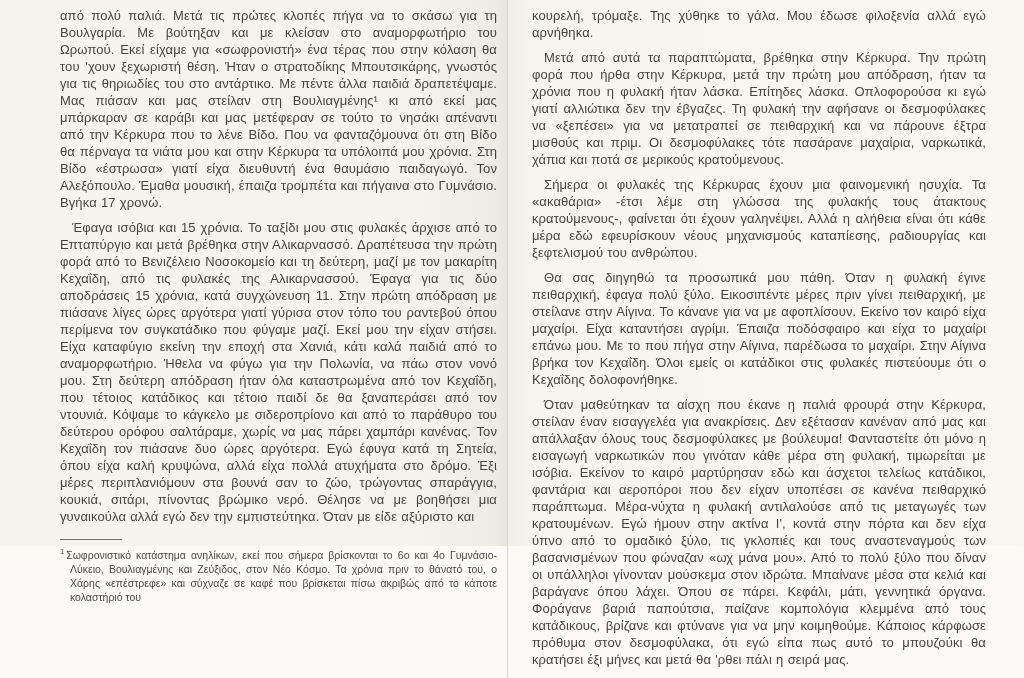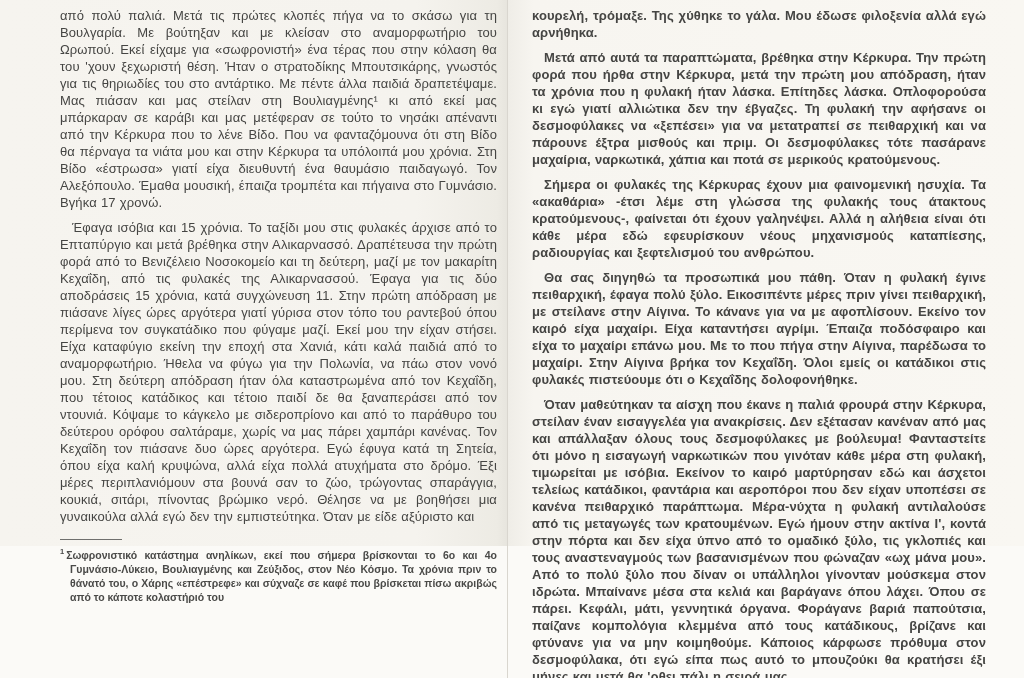--- a/index.html
+++ b/index.html
@@ -28,37 +28,35 @@
   }
   .gutter-line {
     width: 1px;
     height: 678px;
     background: #d9d6cf;
   }
   .page-right {
     width: 516px;
     background: linear-gradient(to right, #efede7 0%, #f7f5f0 5%, #f9f7f2 100%);
     padding: 7px 38px 0 24px;
-    font-weight: bold;
   }
   .body-text p {
     margin: 0 0 8px 0;
     font-size: 13px;
     line-height: 17px;
     text-align: justify;
     text-indent: 12px;
     letter-spacing: 0.1px;
     word-spacing: 0.5px;
   }
   .body-text p.no-indent {
     text-indent: 0;
   }
   .footnote {
     margin-top: 14px;
-    font-weight: bold;
   }
   .footnote-rule {
     width: 62px;
     height: 0;
     border-top: 1px solid #6f6f6d;
     margin: 0 0 5px 0;
   }
   .footnote-text {
     margin: 0;
     font-size: 10.5px;

